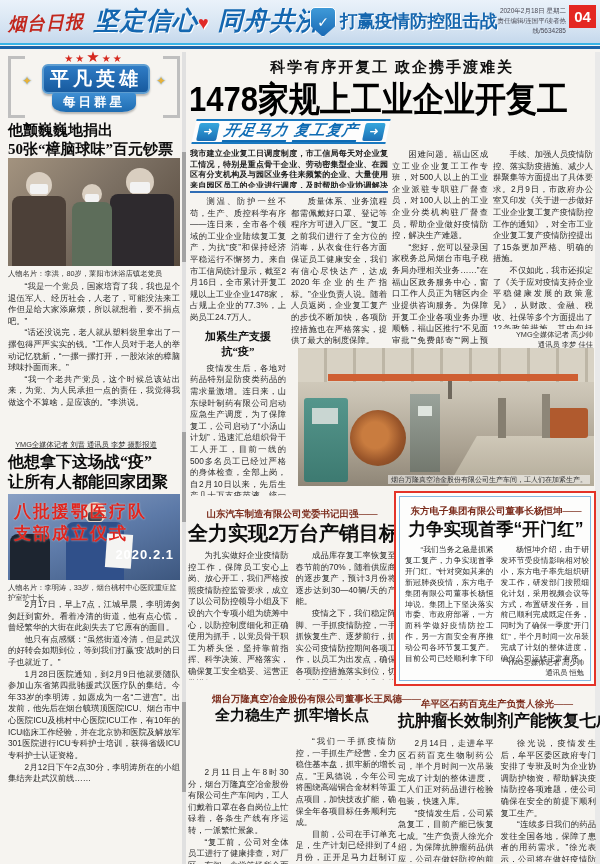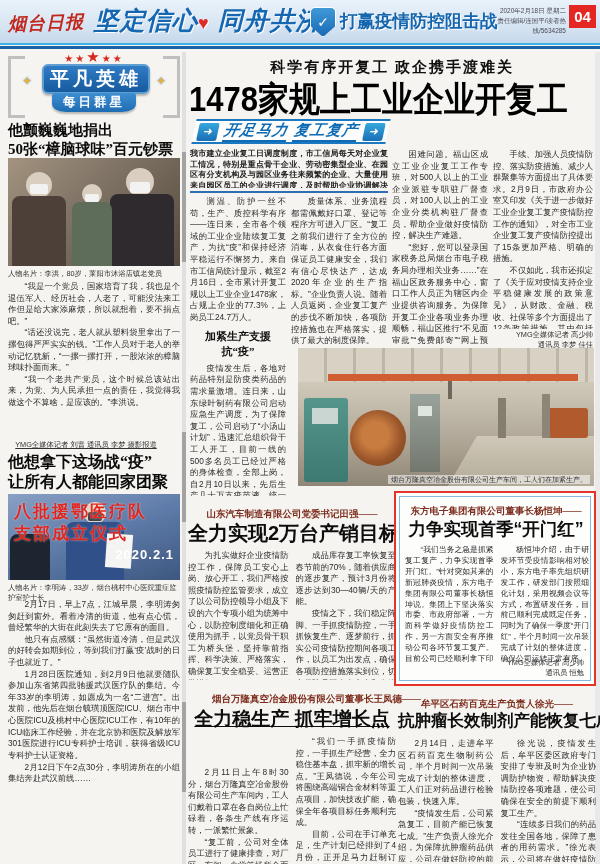--- a/index.html
+++ b/index.html
@@ -207,21 +207,21 @@
 
     </div>
     <div class="bodytext" style="height:130px;">
       <p>成品库存复工率恢复至春节前的70%，随着供应商的逐步复产，预计3月份将逐步达到30—40辆/天的产能。</p>
       <p>疫情之下，我们稳定阵脚、一手抓疫情防控，一手抓恢复生产、逐梦前行，抓实公司疫情防控期间各项工作，以员工为出发点，确保各项防控措施落实到位，切实保障员工生命安全和身体健康。快速提升疫情期间生产运营水平，提前谋划全年发展目标，保障生产运营与市场的持续稳定。同时，以轻量化精品设计、中大型多架国内平台快速响应市场需求，深化细分领域，在科学防控措施下达成年度50%增长目标，全力冲刺2020年度2万台产销战略目标。</p>
 
     </div>
   </div>
 
   <div class="abs kicker-sm" style="left:188px;top:693px;width:208px;margin-left:24px;">烟台万隆真空冶金股份有限公司董事长王凤德——</div>
-  <div class="abs big-head" style="left:188px;top:706px;width:208px;font-size:19px;text-decoration:underline;">全力稳生产 抓牢增长点</div>
+  <div class="abs big-head" style="left:188px;top:706px;width:208px;font-size:15px;">全力稳生产 抓牢增长点</div>
   <div class="abs twocol" style="left:188px;top:736px;width:208px;height:126px;">
     <div class="bodytext" style="height:126px;margin-top:31px;">
       <p>2月11日上午8时30分，烟台万隆真空冶金股份有限公司生产车间内，工人们戴着口罩在各自岗位上忙碌着，各条生产线有序运转，一派繁忙景象。</p>
       <p>“复工前，公司对全体员工进行了健康排查，对厂区、车间、食堂等场所全面消毒，错时就餐、分散办公，确保员工安全上岗。”董事长王凤德介绍，公司于2月10日正式复工，目前到岗率已超过八成，产能正在快速恢复。</p>
     </div>
     <div class="bodytext" style="height:126px;">
       <p>“我们一手抓疫情防控，一手抓生产经营，全力稳住基本盘，抓牢新的增长点。”王凤德说，今年公司将围绕高端铜合金材料等重点项目，加快技改扩能，确保全年各项目标任务顺利完成。</p>
       <p>目前，公司在手订单充足，生产计划已经排到了4月份，正开足马力赶制订单，力争把疫情造成的损失夺回来，实现首季“开门红”。</p>
     </div>
   </div>

